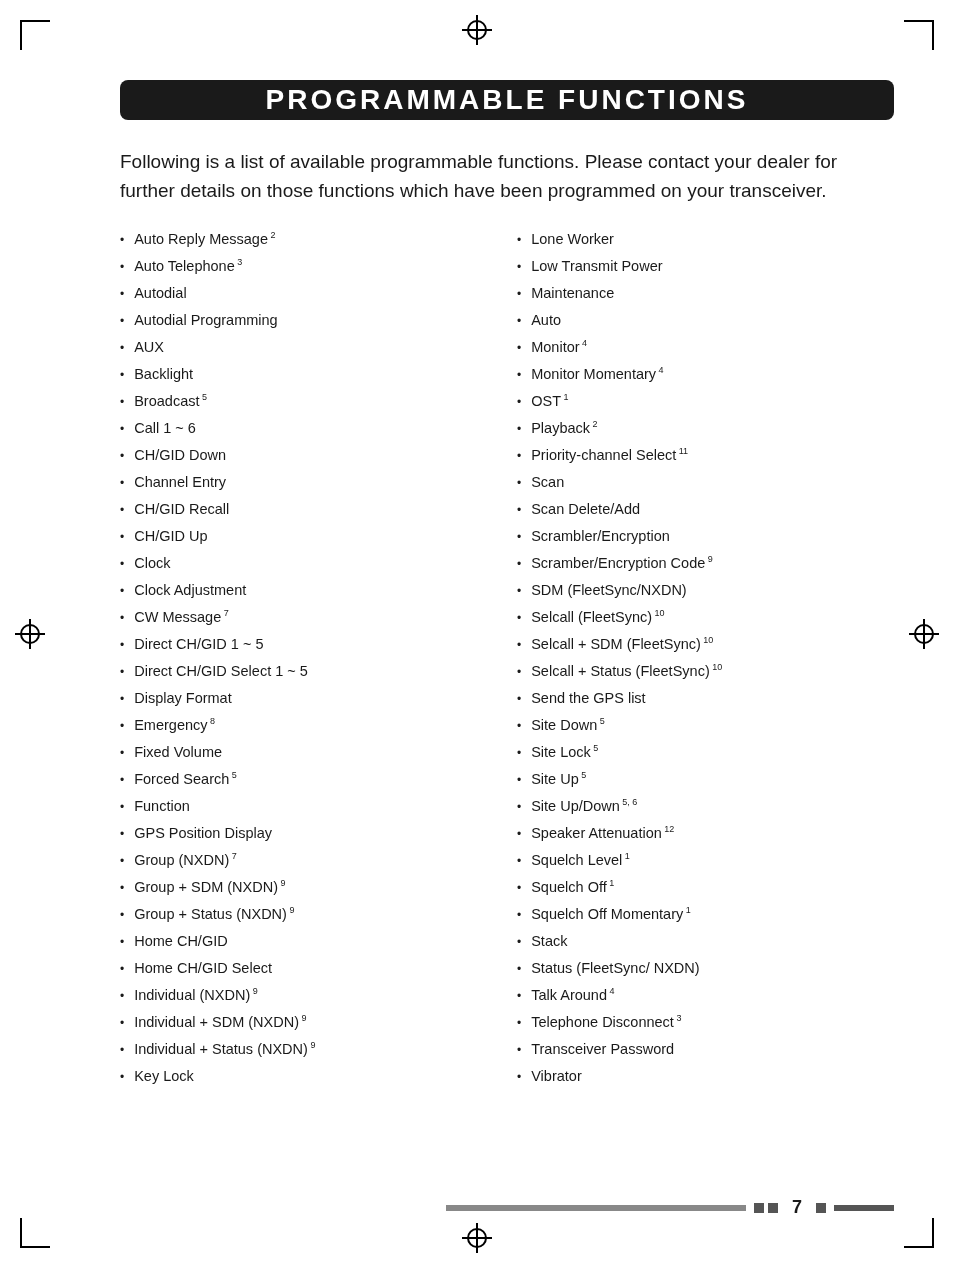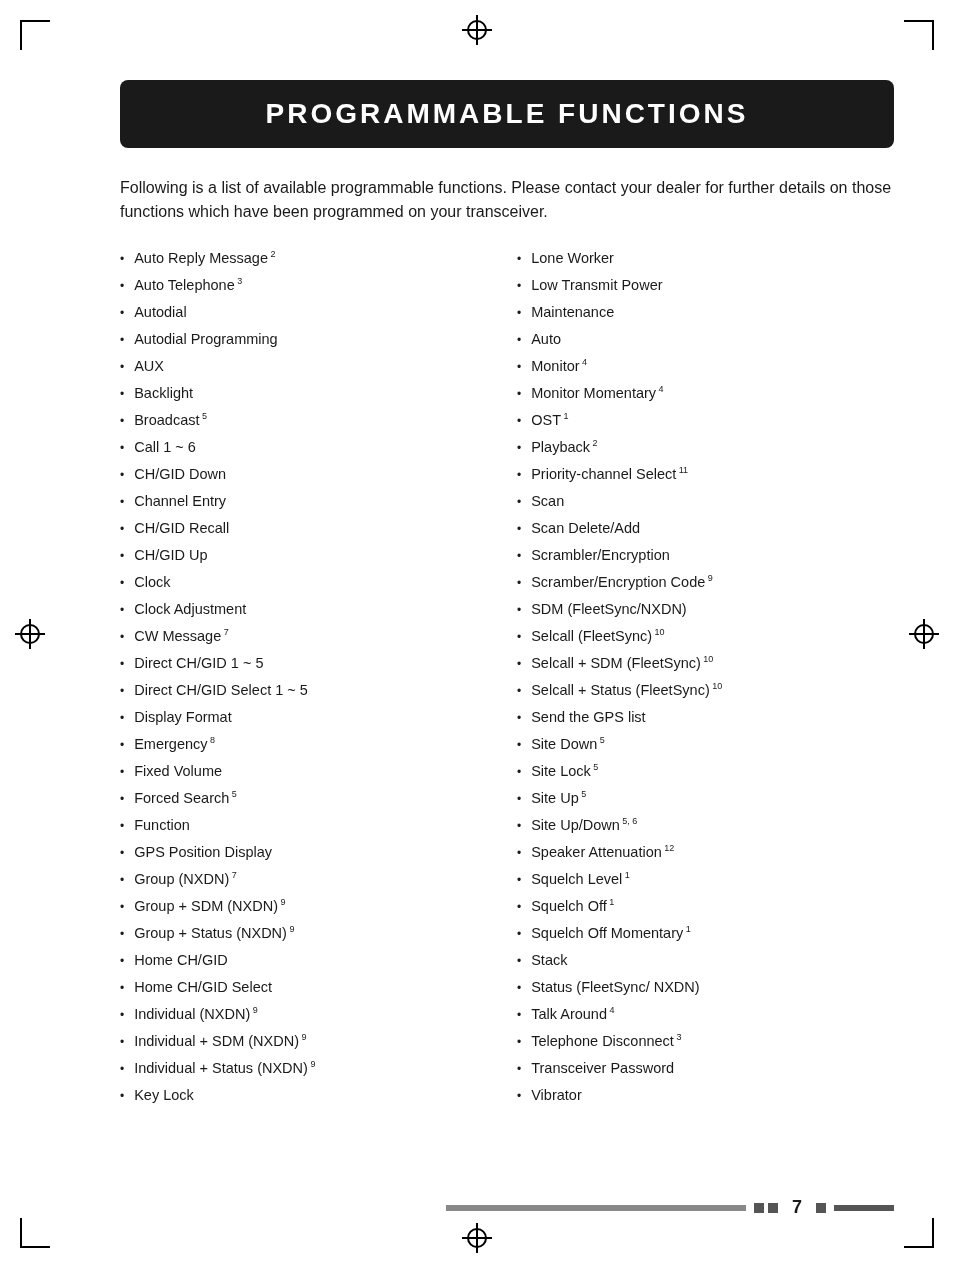--- a/index.html
+++ b/index.html
@@ -72,35 +72,35 @@
       top: 80px;
       left: 120px;
       right: 60px;
       bottom: 80px;
     }
 
     
     .header-banner {
       background: #1a1a1a;
       border-radius: 8px;
-      padding: 18px 20px;
+      padding: 4px 20px;
       margin-bottom: 28px;
       text-align: center;
     }
     .header-title {
       color: #ffffff;
       font-size: 28px;
       font-weight: 900;
       letter-spacing: 3px;
       text-transform: uppercase;
     }
 
     
     .intro-text {
-      font-size: 16px;
+      font-size: 19px;
       line-height: 1.5;
       color: #1a1a1a;
       margin-bottom: 24px;
     }
 
     
     .list-container {
       display: flex;
       gap: 20px;
     }

